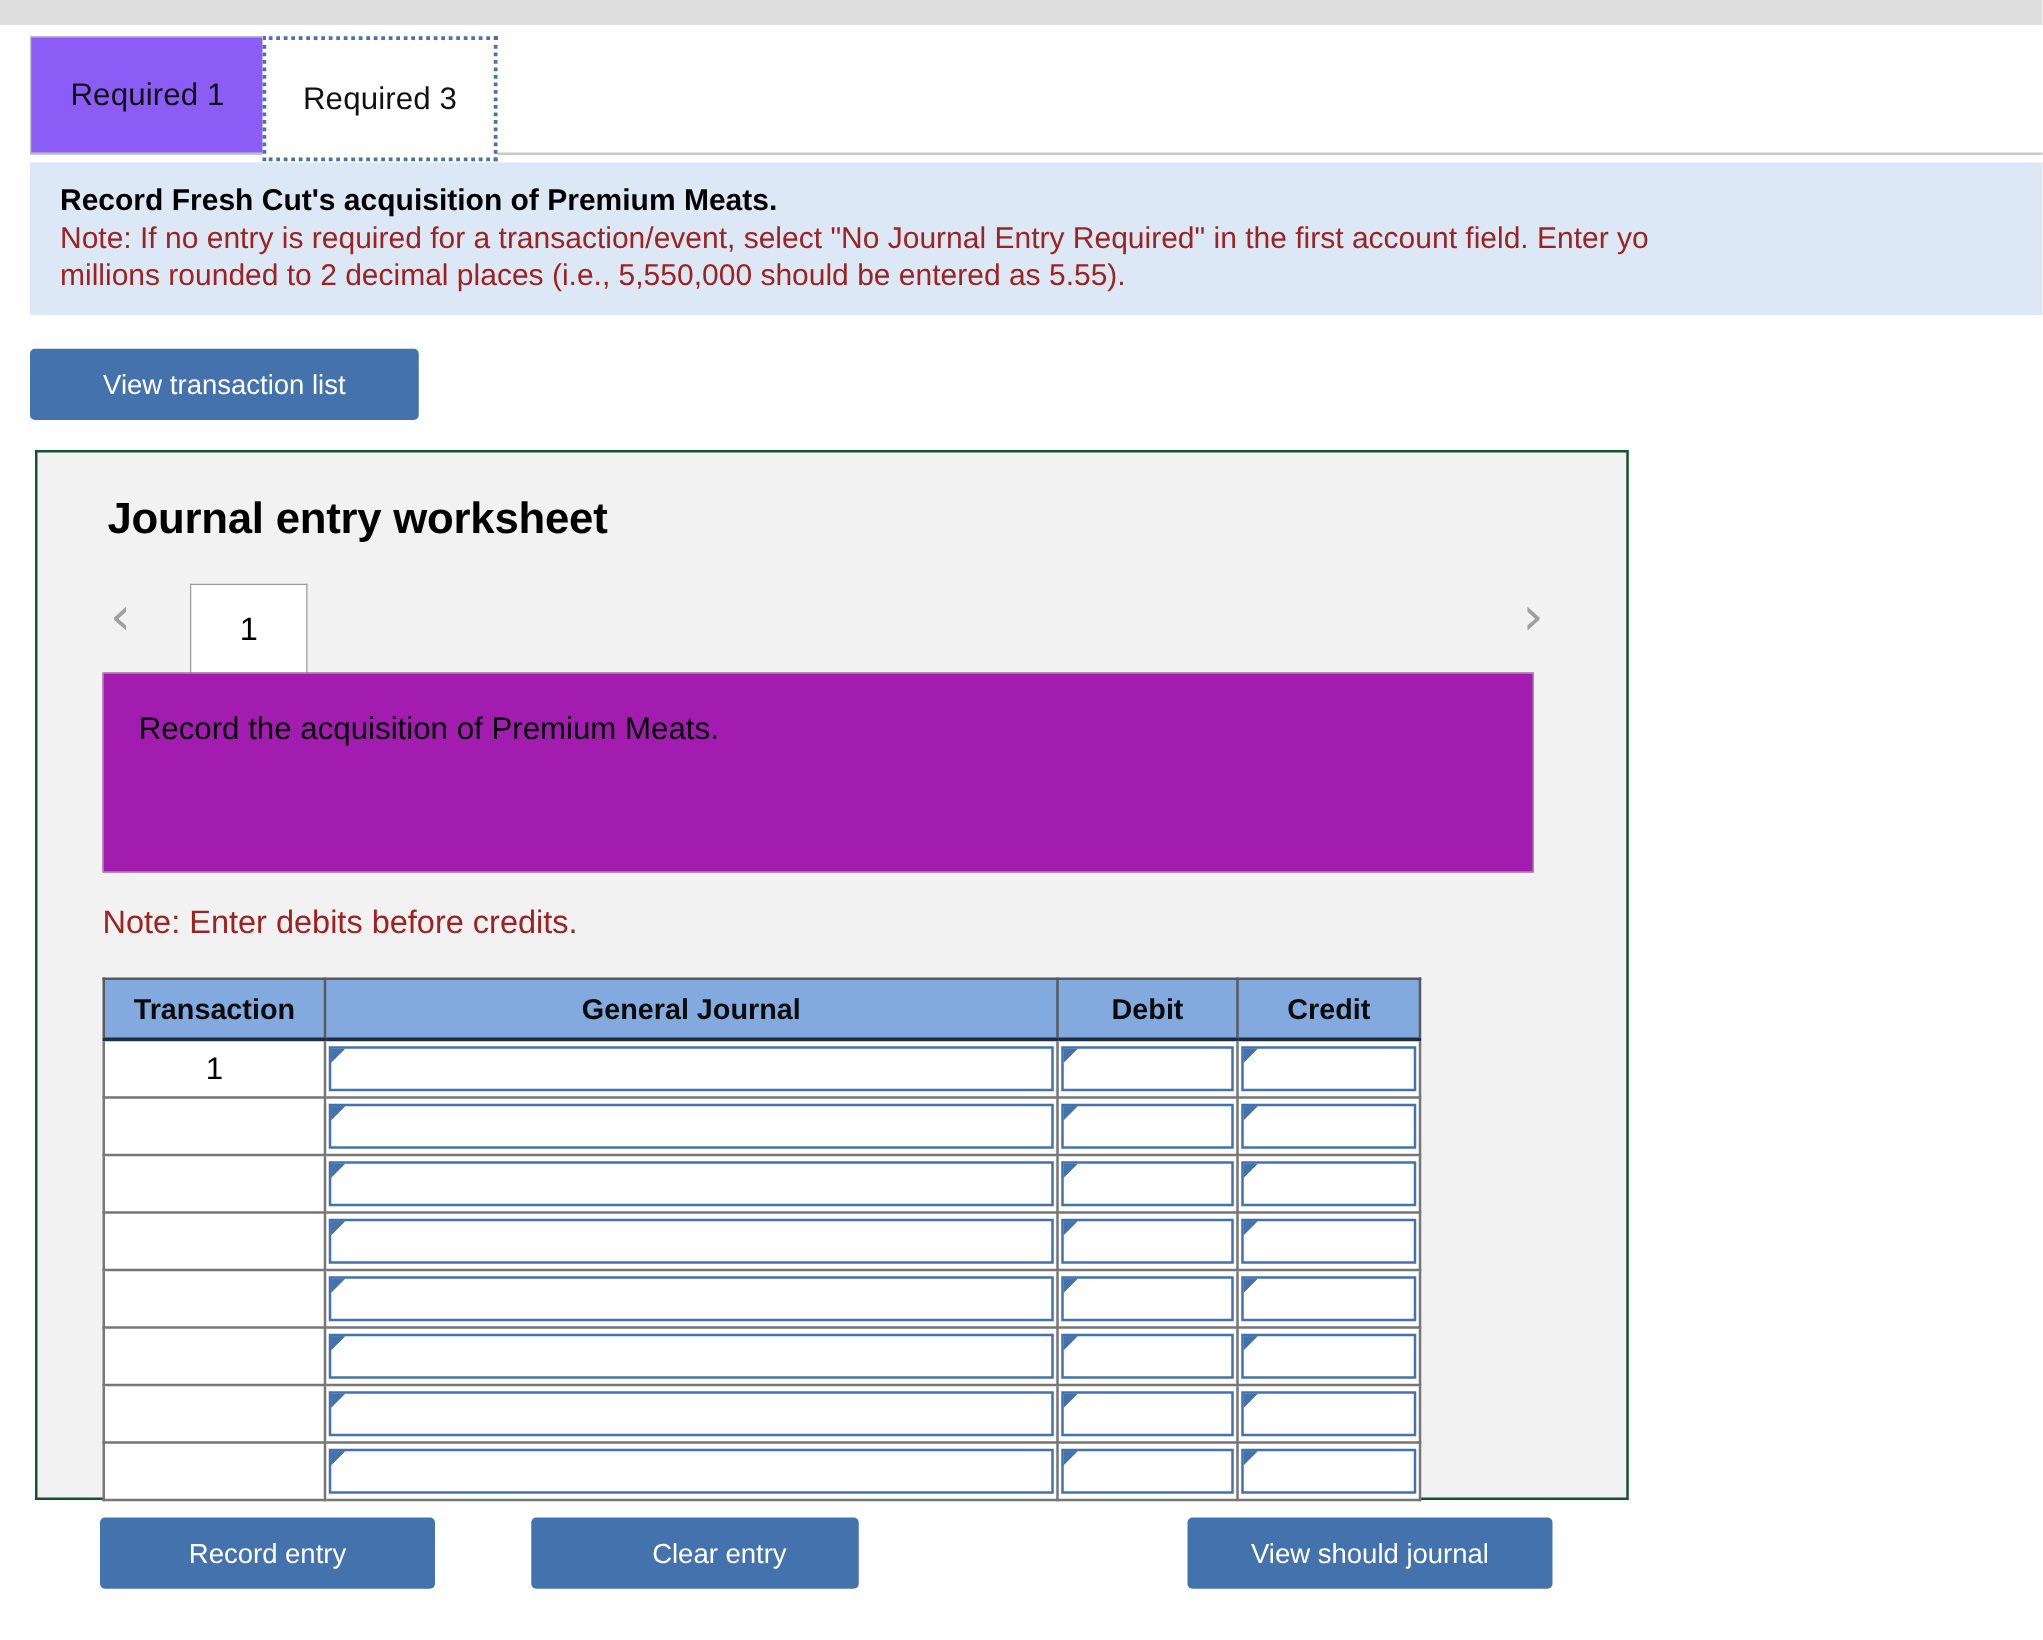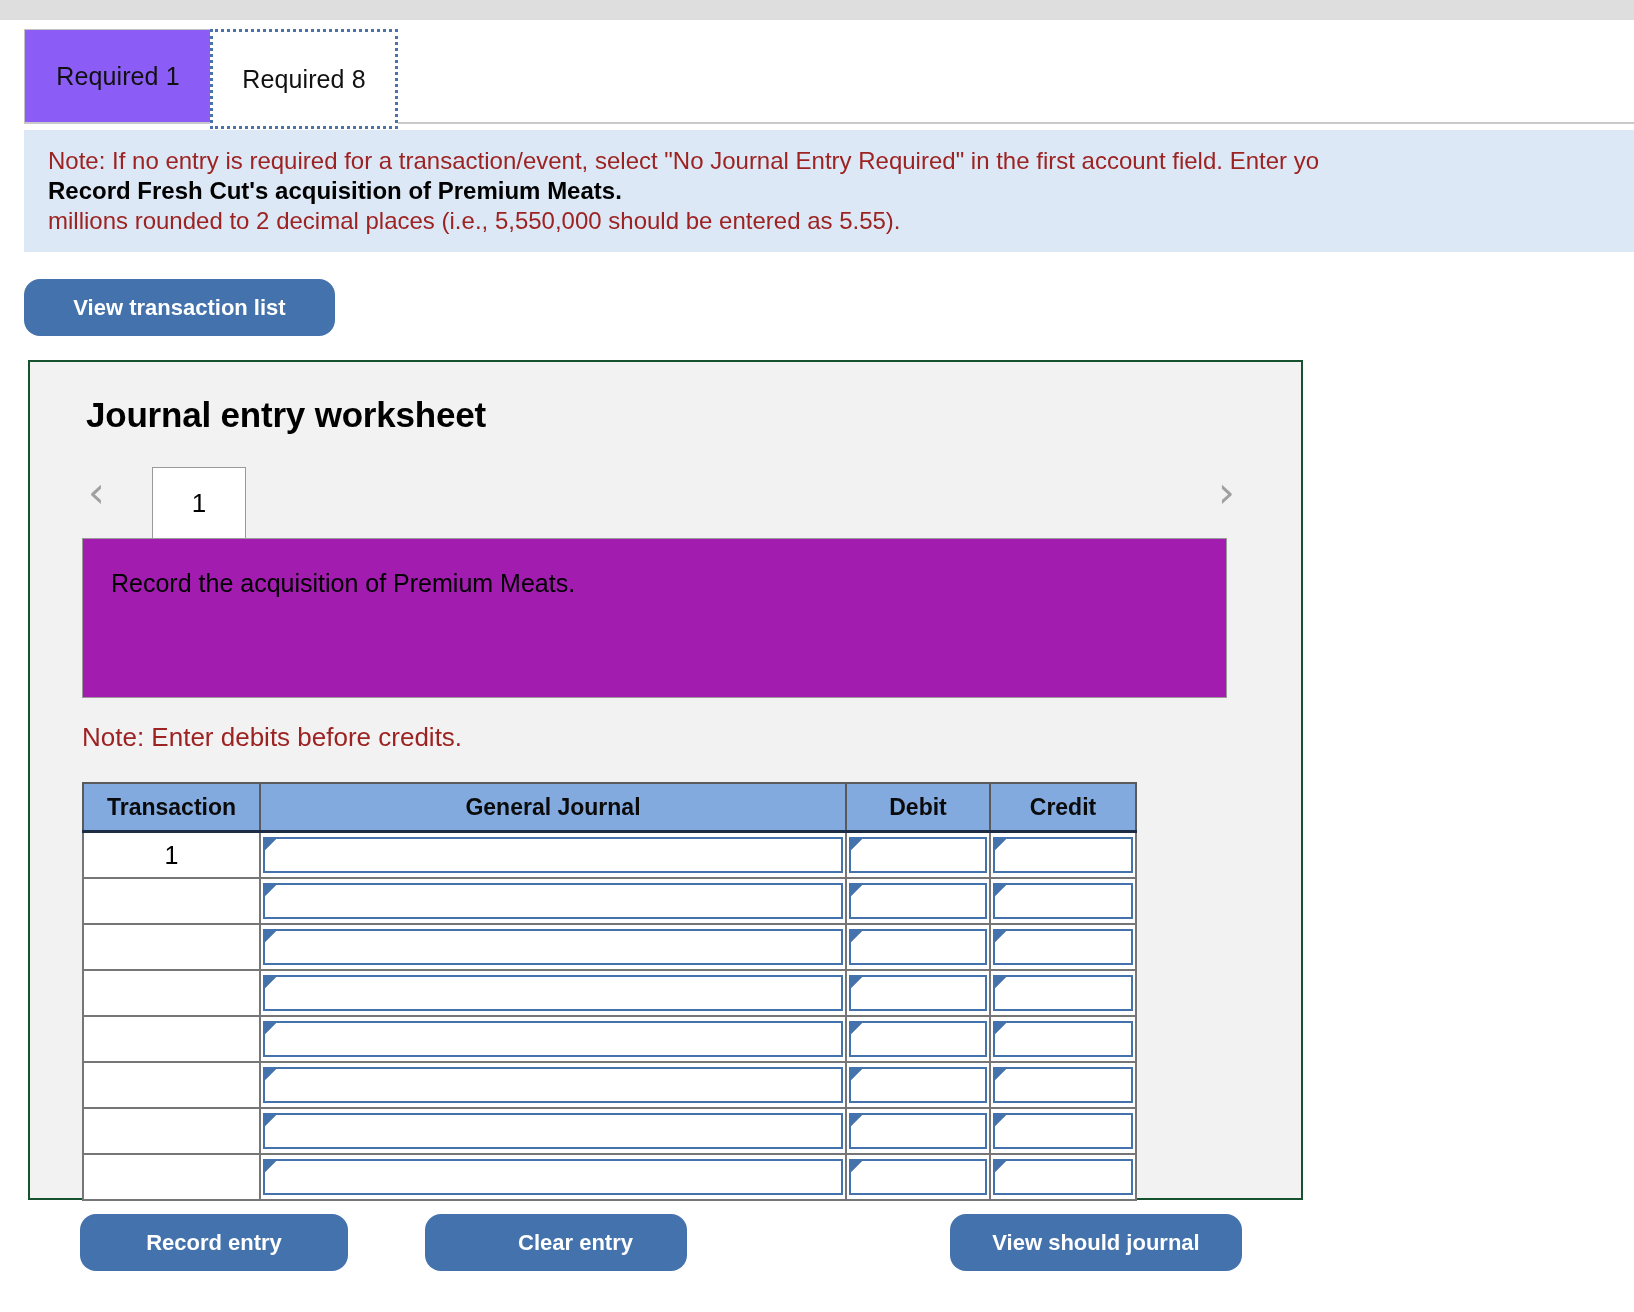--- a/index.html
+++ b/index.html
@@ -92,23 +92,23 @@
     color: #000000;
   }
   .banner-note {
     color: #9d2222;
   }
 
   
   .btn-blue {
     background: #4472ad;
     color: #ffffff;
-    font-weight: bold;
+    font-weight: normal;
     border: none;
-    border-radius: 16px;
+    border-radius: 4px;
     font-family: "Liberation Sans", sans-serif;
     cursor: pointer;
     padding: 0;
     text-align: center;
   }
   .btn-view-list {
     position: absolute;
     left: 24px;
     top: 279px;
     width: 311px;
@@ -283,27 +283,27 @@
 <body>
 
 <div class="top-strip"></div>
 
 <div class="tab-bar">
   <div class="tab-underline"></div>
   <div class="tab tab-1">
     <span>Required 1</span>
   </div>
   <div class="tab tab-2">
-    <span>Required 8</span>
+    <span>Required 3</span>
   </div>
 </div>
 
 <div class="banner">
+  <div class="banner-line banner-title">Record Fresh Cut's acquisition of Premium Meats.</div>
   <div class="banner-line banner-note">Note: If no entry is required for a transaction/event, select "No Journal Entry Required" in the first account field. Enter yo</div>
-  <div class="banner-line banner-title">Record Fresh Cut's acquisition of Premium Meats.</div>
   <div class="banner-line banner-note">millions rounded to 2 decimal places (i.e., 5,550,000 should be entered as 5.55).</div>
 </div>
 
 <button class="btn-blue btn-view-list">View transaction list</button>
 
 <div class="panel">
   <div class="panel-title">Journal entry worksheet</div>
 
   <div class="pager-chevron chev-left">‹</div>
   <div class="pager-chevron chev-right">›</div>

